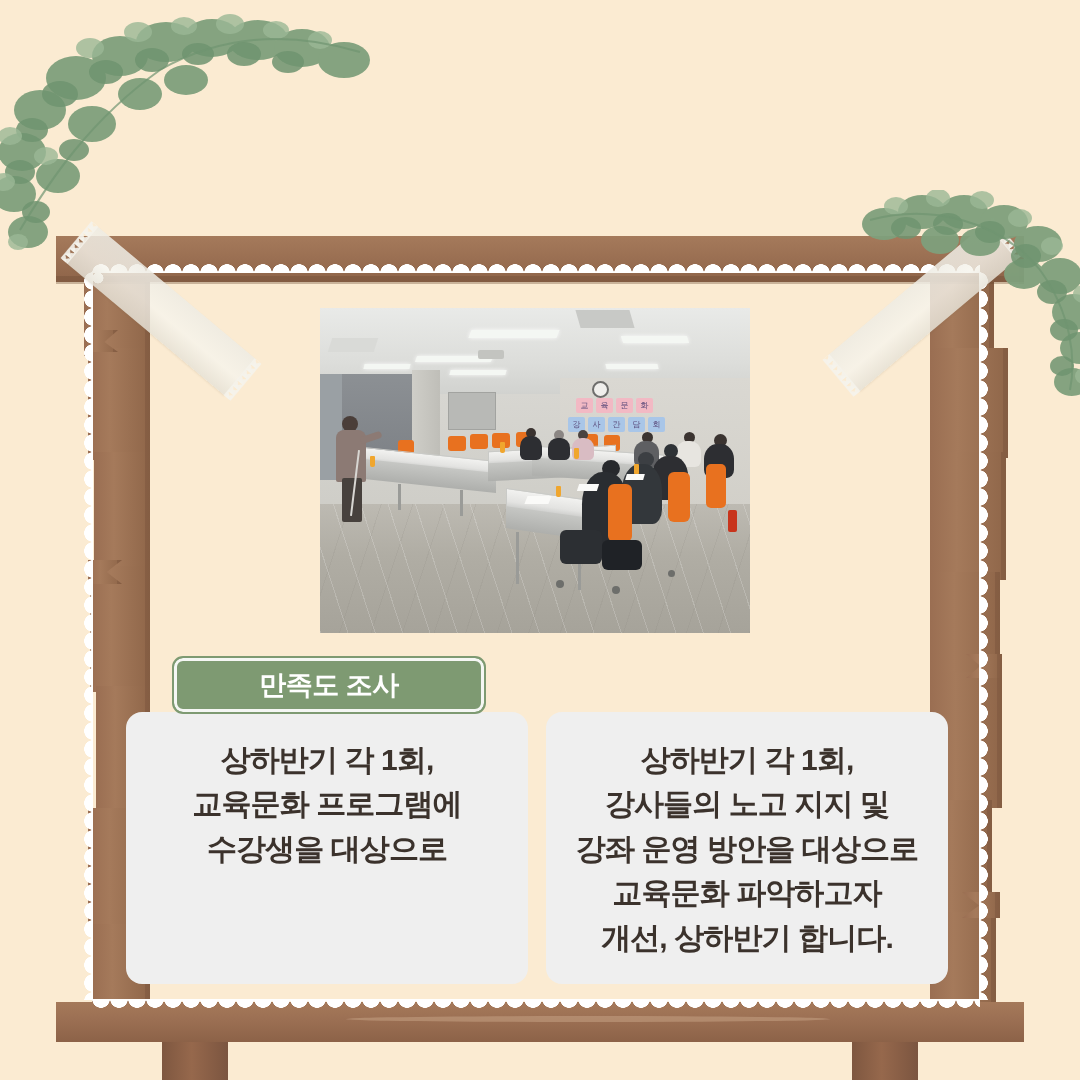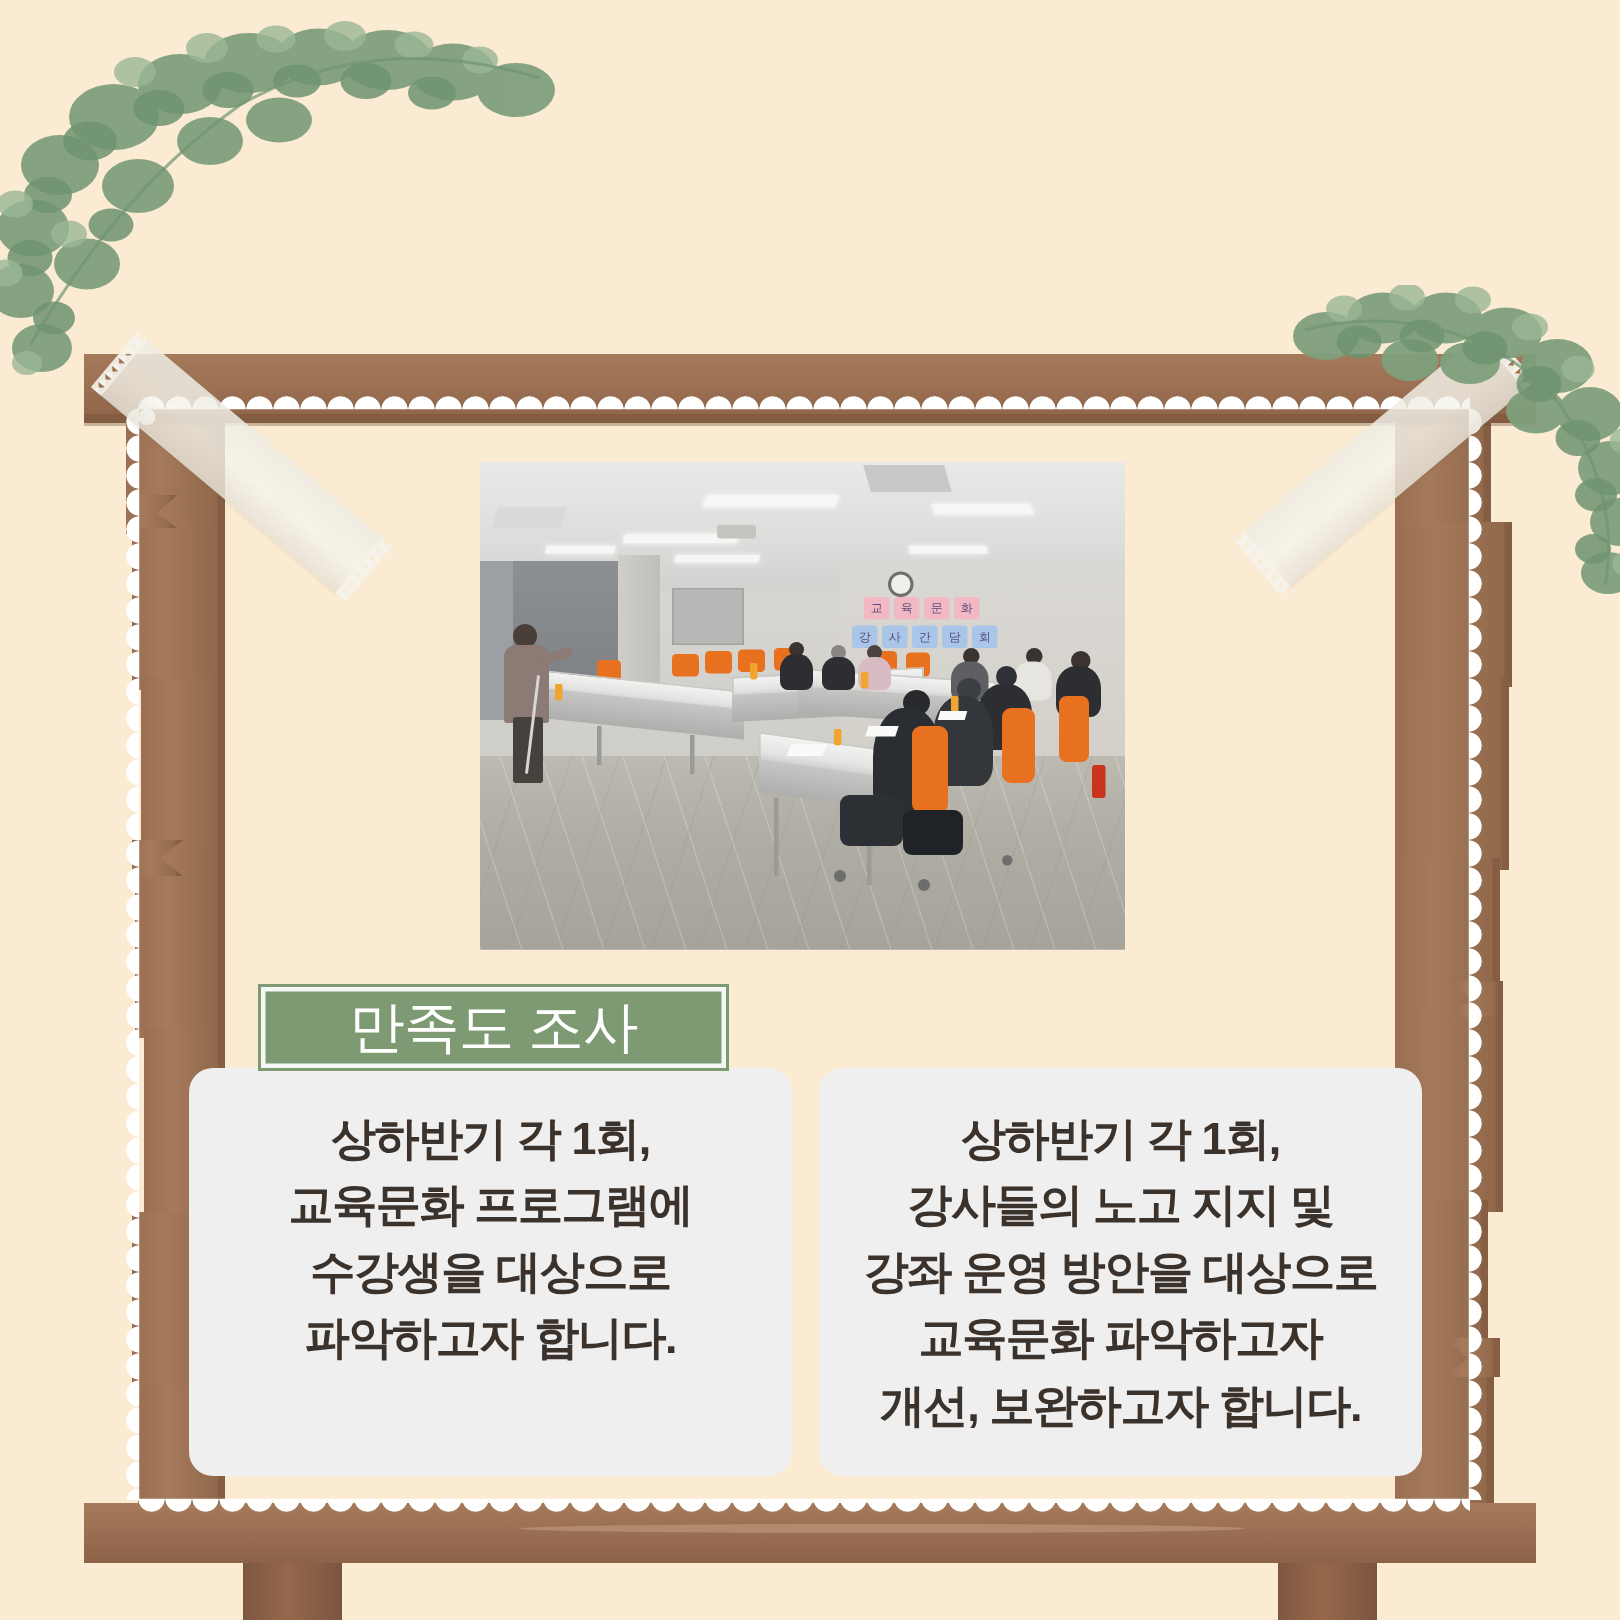--- a/index.html
+++ b/index.html
@@ -299,26 +299,26 @@
     left: 408px; top: 202px; width: 9px; height: 22px;
     background: #C8341C;
     border-radius: 2px;
   }
 
   
   .badge {
     position: absolute;
     z-index: 10;
     height: 54px;
-    border-radius: 0;
+    border-radius: 11px;
     display: flex;
     align-items: center;
     justify-content: center;
-    font-size: 37px;
-    font-weight: 400;
+    font-size: 27px;
+    font-weight: 700;
     letter-spacing: -0.5px;
     color: #FFFFFF;
     box-shadow: inset 0 0 0 3px rgba(255,255,255,.92);
     border: 2px solid;
     white-space: nowrap;
   }
   .badge-green {
     left: 172px; top: 656px;
     width: 310px;
     background: #7E9A72;
@@ -525,28 +525,27 @@
     <div class="ph-strip" style="left:258px; top:176px; width:20px; height:7px; background:#FAFAF8; transform:skewX(-18deg);"></div>
     <div class="ph-strip" style="left:306px; top:166px; width:18px; height:6px; background:#FAFAF8; transform:skewX(-16deg);"></div>
   </div>
 
   <div class="badge badge-green">만족도 조사</div>
 
   <div class="card card-left">
     <p>상하반기 각 1회,</p>
     <p>교육문화 프로그램에</p>
     <p>수강생을 대상으로</p>
-    <p>파악하고자 합니다.</p>
   </div>
   <div class="card card-right">
     <p>상하반기 각 1회,</p>
     <p>강사들의 노고 지지 및</p>
     <p>강좌 운영 방안을 대상으로</p>
     <p>교육문화 파악하고자</p>
-    <p>개선, 보완하고자 합니다.</p>
+    <p>개선, 상하반기 합니다.</p>
   </div>
 
   <div class="bottom-board"></div>
   <div class="bottom-leg l"></div>
   <div class="bottom-leg r"></div>
 
 
   <div class="foliage foliage-tl">
     <svg width="400" height="290" viewBox="0 0 400 290" xmlns="http://www.w3.org/2000/svg">
       <g fill="#7FA07C" opacity="0.95">

